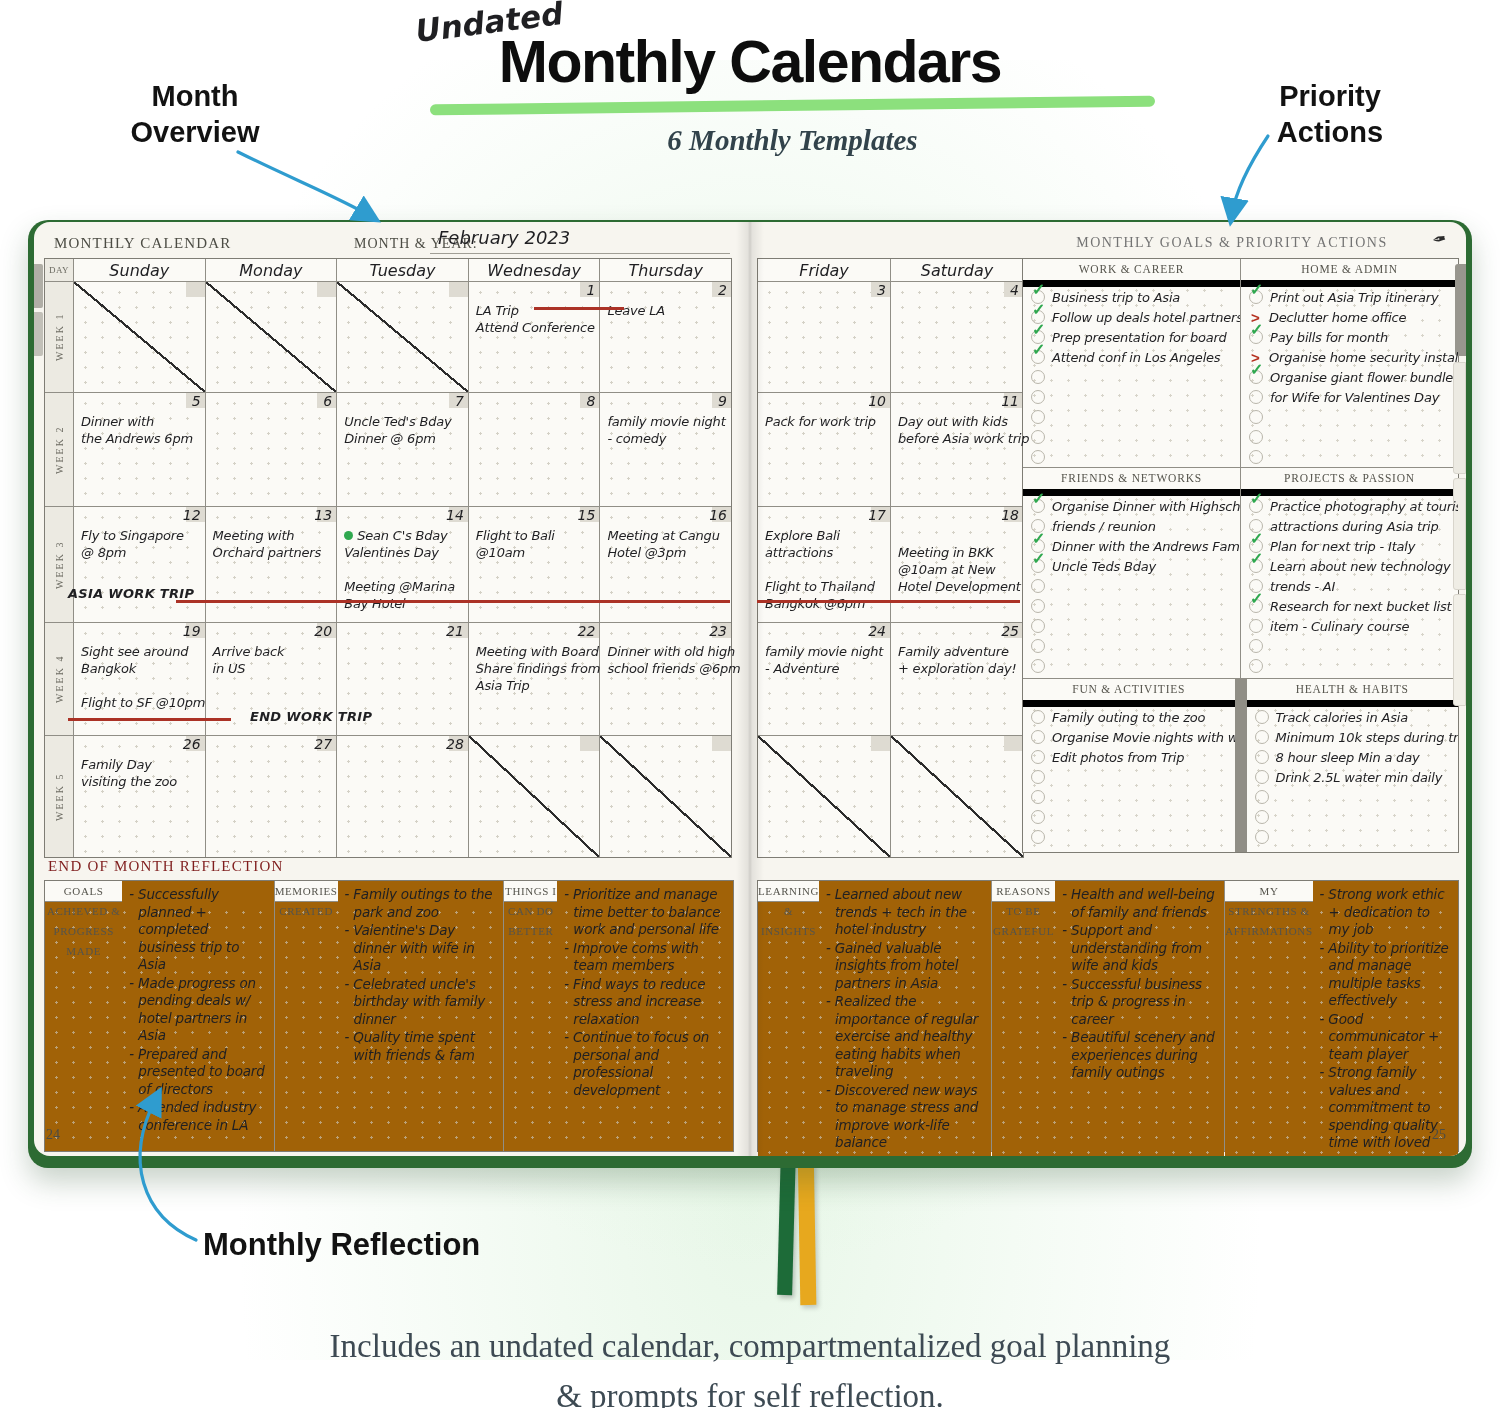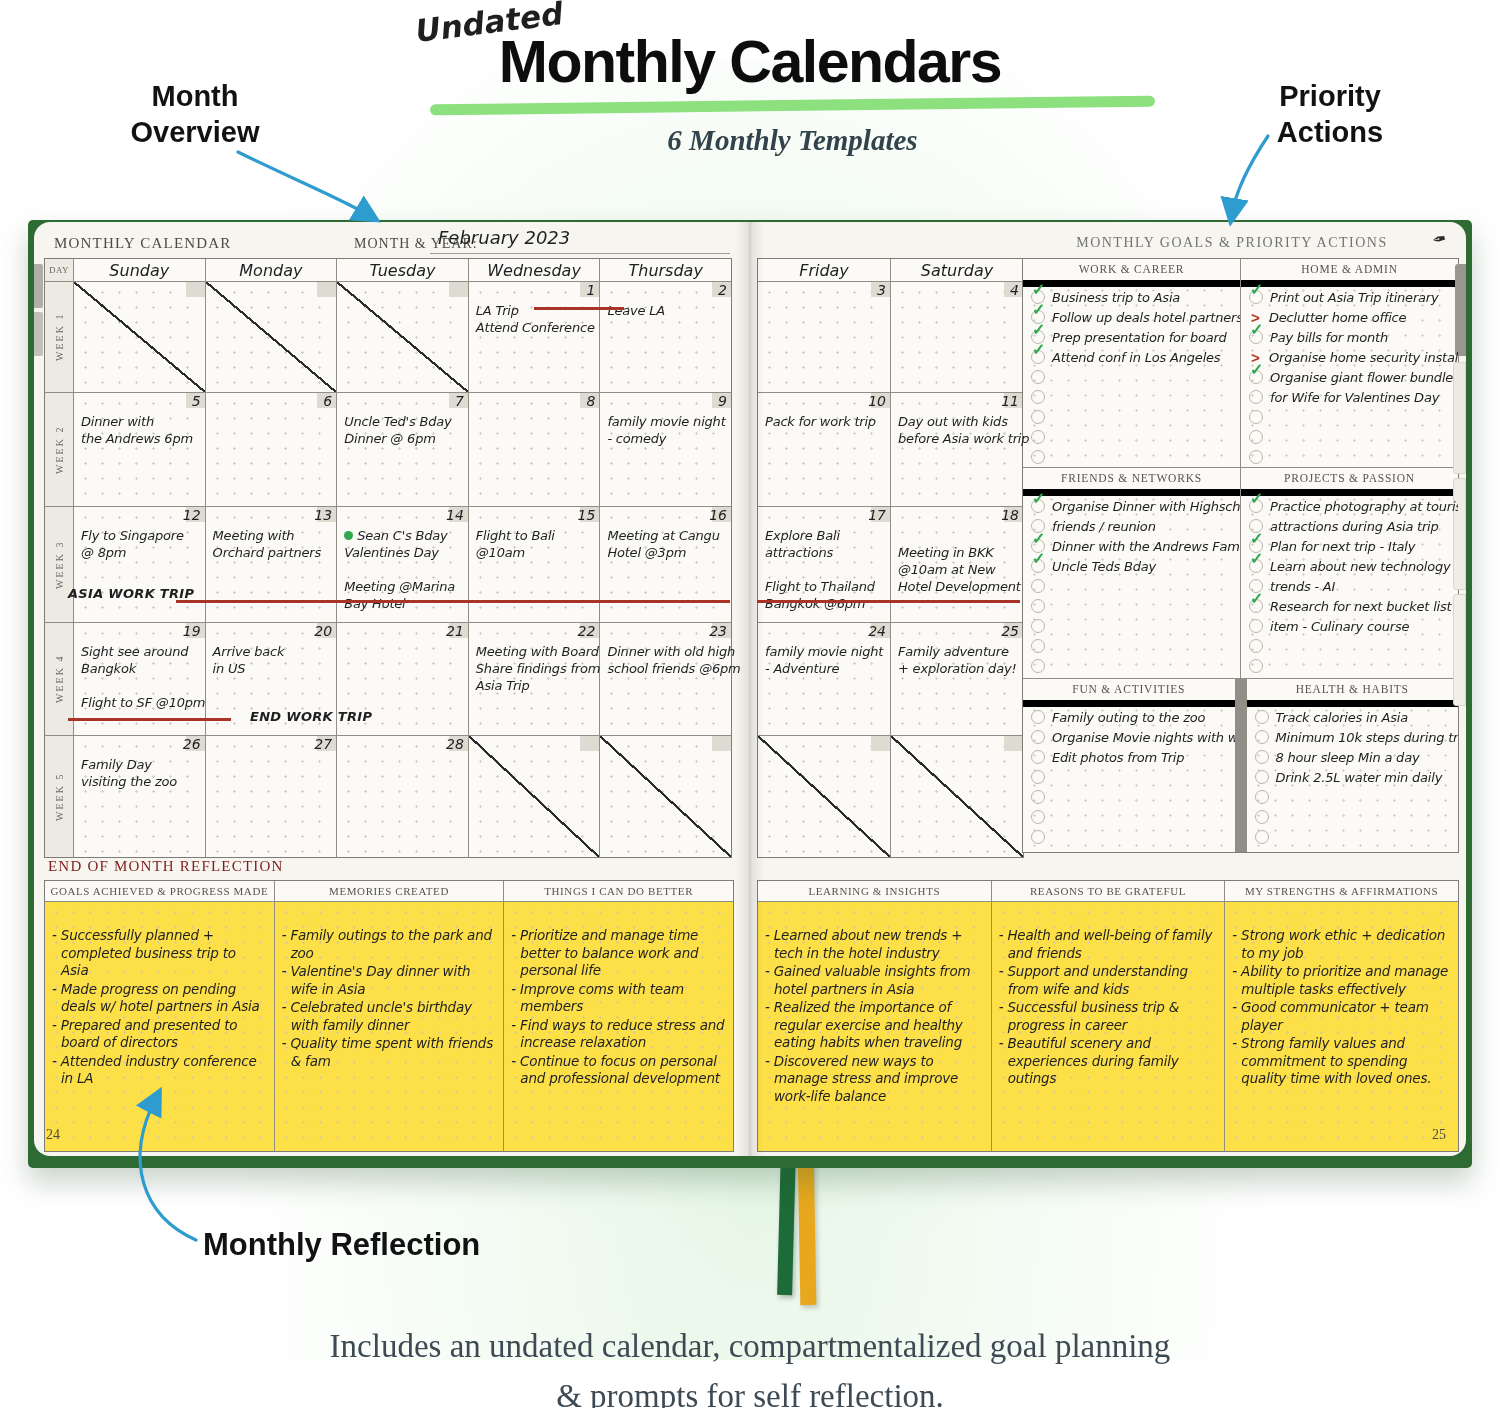--- a/index.html
+++ b/index.html
@@ -19,21 +19,21 @@
           background:#8ce07d;transform:rotate(-0.7deg);}
   .subtitle{position:absolute;left:430px;top:124px;width:725px;text-align:center;z-index:5;
             font-family:"Liberation Serif",serif;font-style:italic;font-weight:700;font-size:29px;color:#32434b;}
   .callout{position:absolute;z-index:7;font-weight:700;color:#121212;text-align:center;line-height:1.25;}
   .co-left{left:105px;top:78px;width:180px;font-size:29px;}
   .co-right{left:1240px;top:78px;width:180px;font-size:29px;}
   .co-bottom{left:203px;top:1226px;width:300px;font-size:31px;text-align:left;}
 
   
   .book{position:absolute;left:28px;top:220px;width:1444px;height:948px;z-index:3;
-        background:#2d6b33;border-radius:5px;box-shadow:0 14px 28px rgba(40,80,45,.25);}
+        background:#2d6b33;border-radius:20px;box-shadow:0 14px 28px rgba(40,80,45,.25);}
   .pages{position:absolute;left:6px;top:2px;width:1432px;height:934px;background:#f7f5ef;
          border-radius:16px;overflow:hidden;}
   .spine{position:absolute;left:702px;top:0;width:28px;height:100%;pointer-events:none;
          background:linear-gradient(to right,rgba(0,0,0,0),rgba(0,0,0,.08) 42%,rgba(0,0,0,.16) 50%,rgba(0,0,0,.08) 58%,rgba(0,0,0,0));}
   .ltab{position:absolute;left:0;width:9px;background:#b0aea6;border-radius:0 2px 2px 0;}
   .ltab1{top:42px;height:44px;}
   .ltab2{top:90px;height:44px;background:#c2c0b8;}
   .etab{position:absolute;right:0;width:11px;border-radius:3px 0 0 3px;}
   .etab-dark{top:42px;height:92px;background:#98968e;}
   .etab-l1{top:140px;height:110px;background:#eceae2;border:1px solid #d8d5cc;}
@@ -101,21 +101,21 @@
   .garrow{flex:none;width:13px;text-align:center;color:#b5301f;font-weight:700;font-size:15px;}
   .gtext{font-size:13px;letter-spacing:-0.2px;white-space:nowrap;}
 
   
   .refl-title{position:absolute;left:14px;top:636px;font-family:"Liberation Serif",serif;
               font-size:15px;letter-spacing:1.2px;color:#7f1d1d;}
   .refl{position:absolute;top:658px;height:270px;display:grid;grid-template-columns:repeat(3,1fr);
         gap:1px;background:#908e86;border:1.5px solid #7e7c74;}
   #refl-left{left:10px;width:688px;}
   #refl-right{left:723px;width:700px;}
-  .rcol{background:#fde047;display:flex;flex-direction:column;position:relative;gap:20px;}
+  .rcol{background:#a16207;display:flex;position:relative;}
   .rcol::before{content:"";position:absolute;inset:24px 3px 3px 3px;opacity:.65;pointer-events:none;
         background-image:radial-gradient(circle,#c7c3b6 1px,transparent 1.2px);background-size:17px 15px;}
   .rhead{height:20px;line-height:20px;text-align:center;font-family:"Liberation Serif",serif;
          font-size:11px;letter-spacing:.6px;color:#55544c;border-bottom:1px solid #908e86;background:#fbfaf6;position:relative;z-index:2;}
   .rbody{padding:5px 7px;position:relative;z-index:2;}
   .rbullet{font-size:13.5px;line-height:17.5px;letter-spacing:-0.2px;padding-left:9px;text-indent:-9px;margin-bottom:1px;}
   .pageno{position:absolute;top:905px;font-family:"Liberation Serif",serif;font-size:14px;color:#4c4c44;}
   .pn-left{left:12px;}
   .pn-right{left:1398px;}
 

